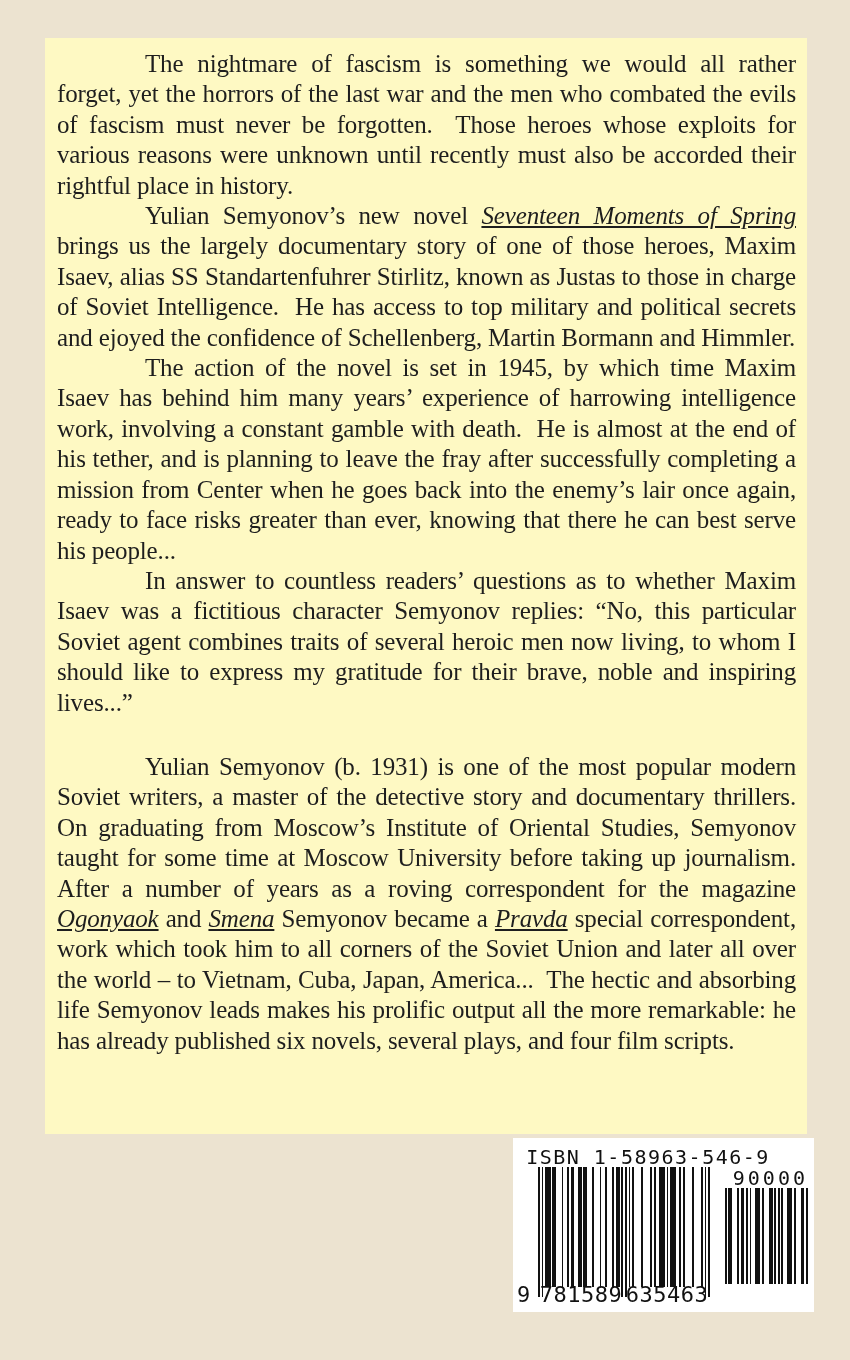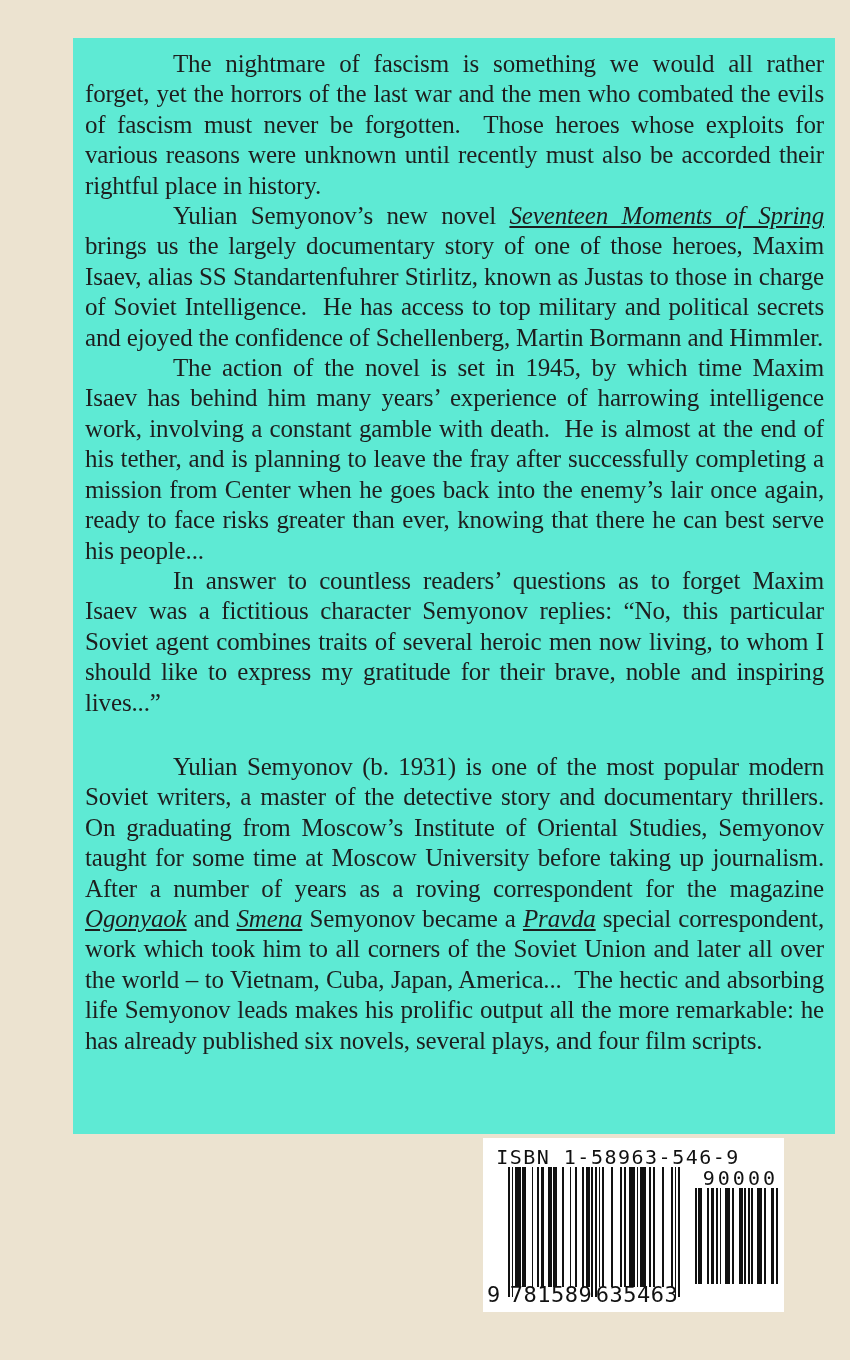--- a/index.html
+++ b/index.html
@@ -24,45 +24,45 @@
     letter-spacing: -0.15px;
     color: #1e1e1e;
     text-align: justify;
   }
   .text p { margin: 0; }
   .text p.indent { text-indent: 88px; }
   .text p.gap-before { margin-top: 34px; }
   .it { font-style: italic; text-decoration: underline; }
   .barcode-box {
     position: absolute;
-    left: 483px; top: 1138px;
+    left: 513px; top: 1138px;
     width: 301px; height: 174px;
     background: #ffffff;
   }
   .barcode-box svg { display: block; }
   svg text.ocr {
     font-family: "DejaVu Sans Mono", "Liberation Mono", monospace;
     fill: #111;
   }
   svg text.isbn   { font-size: 20px; letter-spacing: 1.5px; }
   svg text.price  { font-size: 20px; letter-spacing: 3px; }
   svg text.digits { font-size: 22px; letter-spacing: 0.5px; }
   #main-bars rect, #supp-bars rect { fill: #111; shape-rendering: crispEdges; }
 </style>
 </head>
 <body style="background: rgb(236, 227, 208);">
 
 <div class="cover">
 
-  <div class="panel" style="background: #5eead4; margin-left: 28px;">
+  <div class="panel" style="background: #fef9c3;">
     <div class="text" id="paragraphs" style="color: rgb(30, 30, 30);">
         <p class="indent"><span>The nightmare of fascism is something we would all rather forget, yet the horrors of the last war and the men who combated the evils of fascism must never be forgotten.&nbsp; Those heroes whose exploits for various reasons were unknown until recently must also be accorded their rightful place in history.</span></p>
         <p class="indent"><span>Yulian Semyonov’s new novel </span><span class="it">Seventeen Moments of Spring</span><span> brings us the largely documentary story of one of those heroes, Maxim Isaev, alias SS Standartenfuhrer Stirlitz, known as Justas to those in charge of Soviet Intelligence.&nbsp; He has access to top military and political secrets and ejoyed the confidence of Schellenberg, Martin Bormann and Himmler.</span></p>
         <p class="indent"><span>The action of the novel is set in 1945, by which time Maxim Isaev has behind him many years’ experience of harrowing intelligence work, involving a constant gamble with death.&nbsp; He is almost at the end of his tether, and is planning to leave the fray after successfully completing a mission from Center when he goes back into the enemy’s lair once again, ready to face risks greater than ever, knowing that there he can best serve his people...</span></p>
-        <p class="indent"><span>In answer to countless readers’ questions as to forget Maxim Isaev was a fictitious character Semyonov replies: “No, this particular Soviet agent combines traits of several heroic men now living, to whom I should like to express my gratitude for their brave, noble and inspiring lives...”</span></p>
+        <p class="indent"><span>In answer to countless readers’ questions as to whether Maxim Isaev was a fictitious character Semyonov replies: “No, this particular Soviet agent combines traits of several heroic men now living, to whom I should like to express my gratitude for their brave, noble and inspiring lives...”</span></p>
         <p class="indent gap-before"><span>Yulian Semyonov (b. 1931) is one of the most popular modern Soviet writers, a master of the detective story and documentary thrillers. On graduating from Moscow’s Institute of Oriental Studies, Semyonov taught for some time at Moscow University before taking up journalism. After a number of years as a roving correspondent for the magazine </span><span class="it">Ogonyaok</span><span> and </span><span class="it">Smena</span><span> Semyonov became a </span><span class="it">Pravda</span><span> special correspondent, work which took him to all corners of the Soviet Union and later all over the world – to Vietnam, Cuba, Japan, America...&nbsp; The hectic and absorbing life Semyonov leads makes his prolific output all the more remarkable: he has already published six novels, several plays, and four film scripts.</span></p>
       </div>
   </div>
 
   <div class="barcode-box" style="background: rgb(255, 255, 255);">
     <svg width="301" height="174" viewBox="0 0 301 174">
       <text class="ocr isbn" x="135" y="26" text-anchor="middle">ISBN 1-58963-546-9</text>
       <text class="ocr price" x="295" y="47" text-anchor="end">90000</text>
       <g id="main-bars" transform="translate(25,29)">
           <rect x="0.00" y="0" width="1.87" height="130"></rect>

